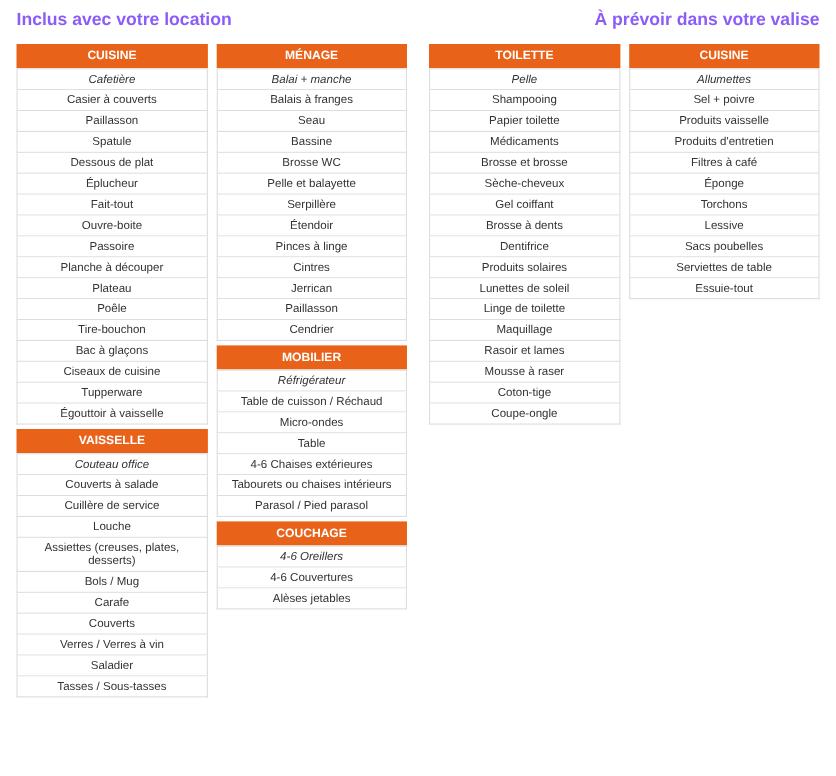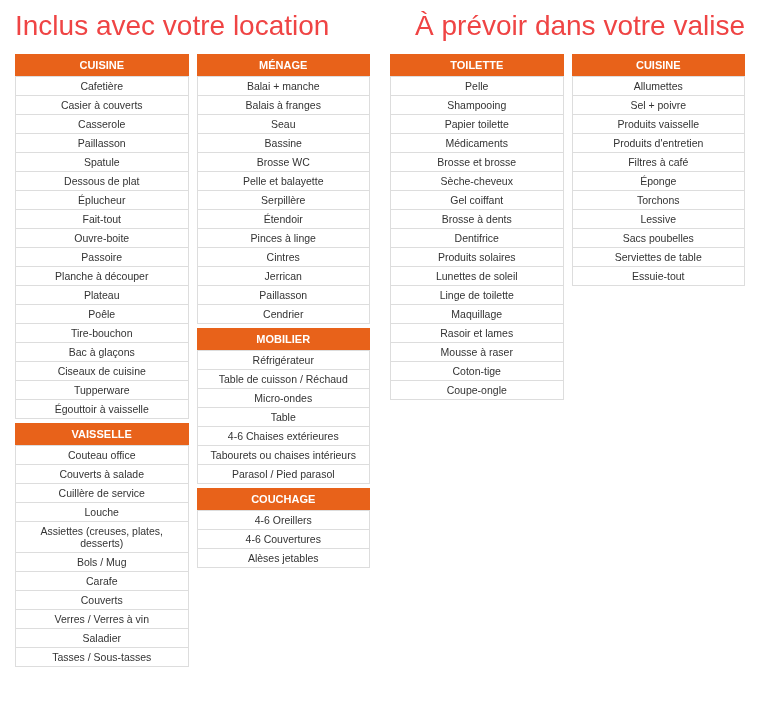--- a/index.html
+++ b/index.html
@@ -9,23 +9,23 @@
       width: 760px;
       min-height: 705px;
       padding: 10px 15px;
     }
     .page-header {
       display: flex;
       justify-content: space-between;
       margin-bottom: 12px;
     }
     .page-header h1 {
-      font-size: 28px;
-      font-weight: normal;
-      color: #ef4444;
+      font-size: 16px;
+      font-weight: bold;
+      color: #8b5cf6;
     }
     .columns-wrapper {
       display: flex;
       gap: 20px;
       align-items: flex-start;
     }
     .section-left {
       display: flex;
       gap: 8px;
       flex: 1;
@@ -51,41 +51,41 @@
       border: 1px solid #ddd;
       border-top: none;
       text-align: center;
       font-size: 10.5px;
       padding: 3px 4px;
       color: #333;
       background: #fff;
     }
     .item-row:first-of-type {
       border-top: 1px solid #ddd;
+      font-style: italic;
     }
   </style>
 </head>
 <body>
 
 <div>
   <div class="page-header">
     <h1>Inclus avec votre location</h1>
     <h1>À prévoir dans votre valise</h1>
   </div>
 
   <div class="columns-wrapper">
 
     <div class="section-left">
 
       <div class="col">
         <div class="category-header">CUISINE</div>
         <div id="cuisine-left-items">
             <div class="item-row" style="border-top: 1px solid rgb(221, 221, 221);">Cafetière</div>
             <div class="item-row">Casier à couverts</div>
-            <div class="item-row">Casserole</div>
             <div class="item-row">Paillasson</div>
             <div class="item-row">Spatule</div>
             <div class="item-row">Dessous de plat</div>
             <div class="item-row">Éplucheur</div>
             <div class="item-row">Fait-tout</div>
             <div class="item-row">Ouvre-boite</div>
             <div class="item-row">Passoire</div>
             <div class="item-row">Planche à découper</div>
             <div class="item-row">Plateau</div>
             <div class="item-row">Poêle</div>

